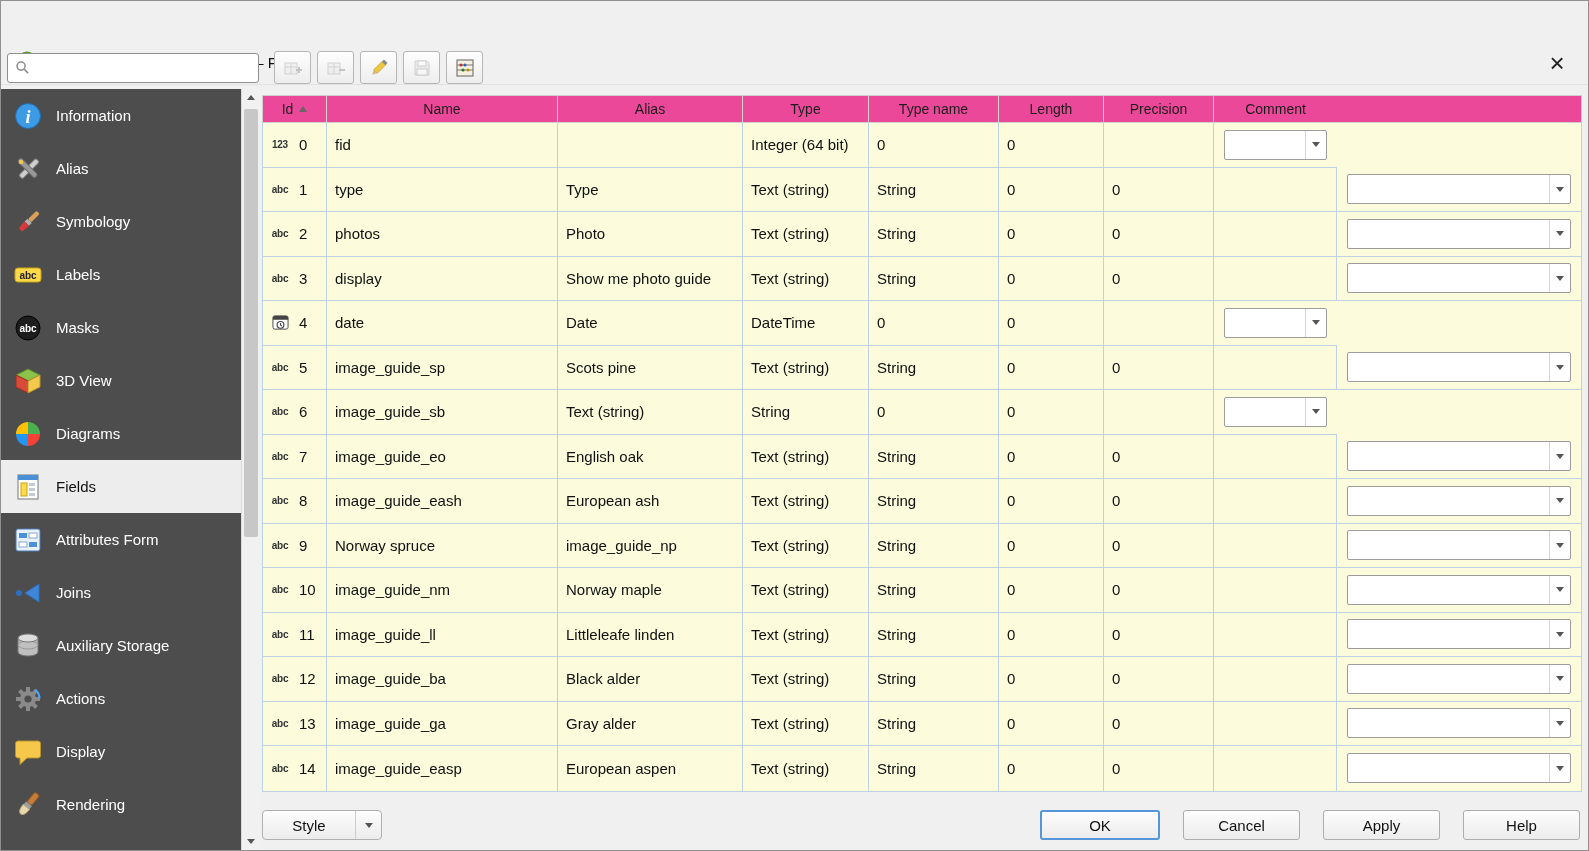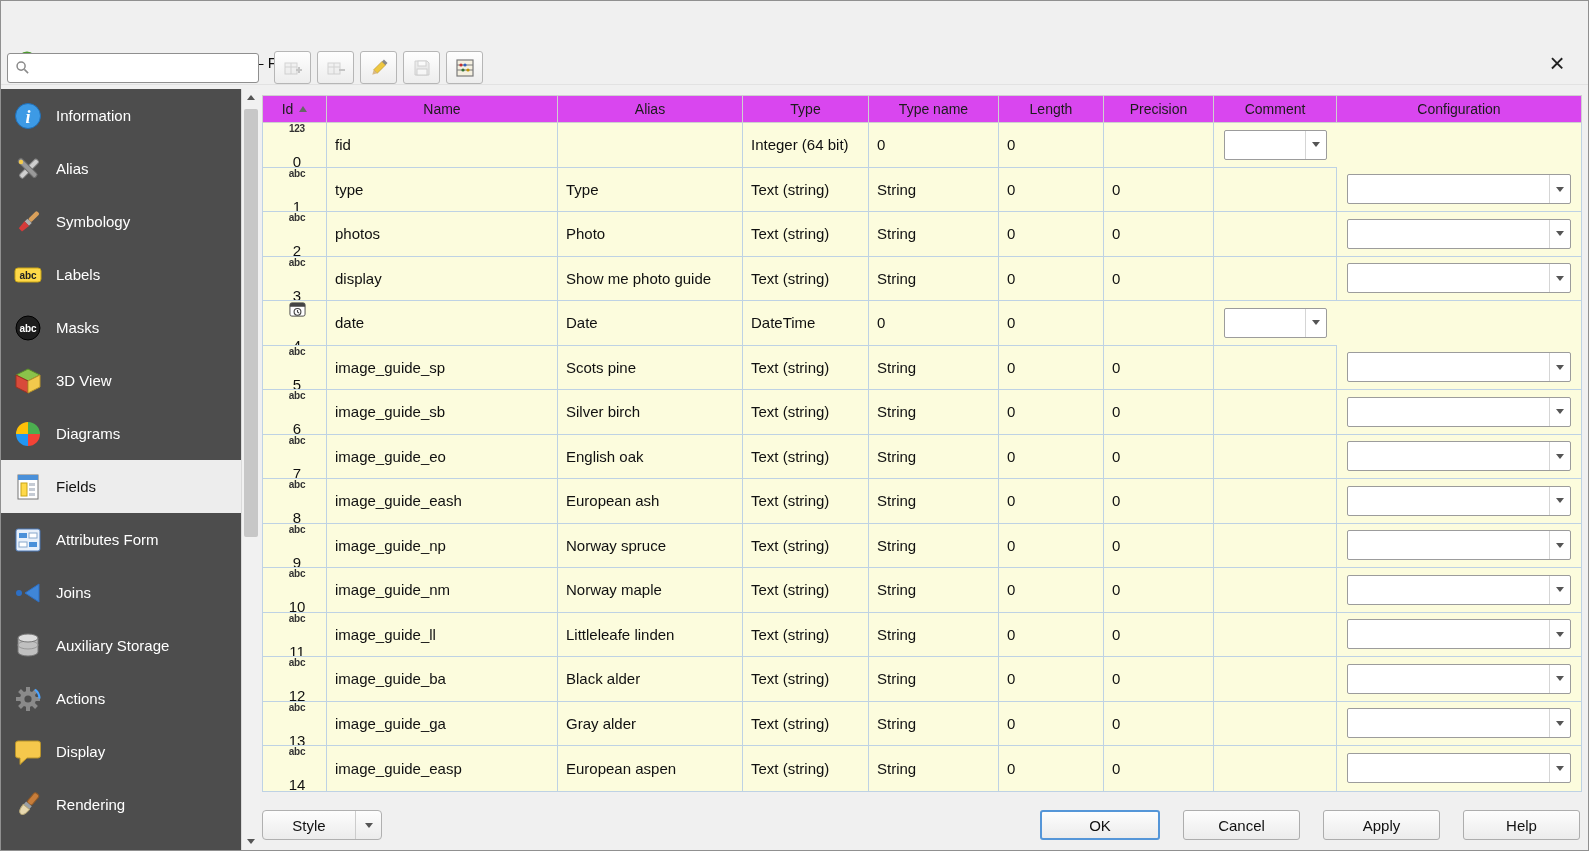--- a/index.html
+++ b/index.html
@@ -51,30 +51,30 @@
   .vscroll { position: absolute; left: 240px; top: 88px; width: 19px; bottom: 0; background: #f1f1f1; border-left: 1px solid #dadada; }
   .vs-arrow { height: 17px; display: flex; align-items: center; justify-content: center; cursor: pointer; }
   .vs-arrow.bottom { position: absolute; bottom: 0; left: 0; right: 0; }
   .vs-thumb { position: absolute; left: 2px; right: 2px; top: 20px; height: 428px; background: #c7c7c7; border-radius: 2px; cursor: pointer; }
   .tri-up { width: 0; height: 0; border-left: 4px solid transparent; border-right: 4px solid transparent; border-bottom: 5px solid #555; }
   .tri-down { width: 0; height: 0; border-left: 4px solid transparent; border-right: 4px solid transparent; border-top: 5px solid #555; }
 
   
   .table { position: absolute; left: 261px; top: 94px; width: 1320px; }
   .thead, .tr { display: grid; grid-template-columns: 64px 231px 185px 126px 130px 105px 110px 123px 1fr; }
-  .thead { height: 28px; background: #d946ef; border: 1px solid #cfcfcf; }
+  .thead { height: 28px; background: #ec4899; border: 1px solid #cfcfcf; }
   .th { display: flex; align-items: center; justify-content: center; font-size: 14px; color: #1c1c1c; border-right: 1px solid #cfcfcf; gap: 6px; cursor: pointer; }
   .th:last-child { border-right: none; }
   .sort-arrow { width: 0; height: 0; border-left: 4px solid transparent; border-right: 4px solid transparent; border-bottom: 6px solid #666; }
   .tbody { border: 1px solid #bed2e4; border-top: none; background: #fcfcdd; }
   .tr { height: 44.5px; }
   .td { display: flex; align-items: center; padding-left: 8px; font-size: 15px; color: #101010; border-right: 1px solid #bed2e4; border-bottom: 1px solid #bed2e4; overflow: hidden; }
   .td:last-child { border-right: none; }
   .tr:last-child .td { border-bottom: none; }
-  .id-cell { padding-left: 5px; gap: 19px; flex-direction: column; }
+  .id-cell { padding-left: 5px; gap: 7px; }
   .type-icon { width: 24px; justify-content: center; }
   .titext { font-size: 10px; font-weight: bold; color: #333; letter-spacing: -0.3px; }
 
   
   .config-cell { padding: 0 10px; }
   .combo {
     flex: 1; height: 30px; background: #fff; border: 1px solid #9c9c9c; border-radius: 2px;
     display: flex; align-items: center; cursor: pointer;
   }
   .combo-value { flex: 1; }
@@ -360,23 +360,20 @@
       </div>
       <div class="th">
         <span>Length</span>
       </div>
       <div class="th">
         <span>Precision</span>
       </div>
       <div class="th">
         <span>Comment</span>
       </div>
-      <div class="th">
-        <span>Configuration</span>
-      </div>
     </div>
   <div class="tbody">
       <div class="tr">
         <div class="td id-cell">
           <span class="icon type-icon">
             <span class="titext">123</span>
           </span>
           <span>0</span>
         </div>
         <div class="td">fid</div>
@@ -514,21 +511,20 @@
         </div>
       </div>
       <div class="tr">
         <div class="td id-cell">
           <span class="icon type-icon">
             <span class="titext">abc</span>
           </span>
           <span>6</span>
         </div>
         <div class="td">image_guide_sb</div>
-        <div class="td">Silver birch</div>
         <div class="td">Text (string)</div>
         <div class="td">String</div>
         <div class="td">0</div>
         <div class="td">0</div>
         <div class="td"></div>
         <div class="td config-cell">
           <div class="combo">
             <span class="combo-value"></span>
             <span class="combo-arrow">
               <span class="tri-down"></span>
@@ -582,22 +578,22 @@
           </div>
         </div>
       </div>
       <div class="tr">
         <div class="td id-cell">
           <span class="icon type-icon">
             <span class="titext">abc</span>
           </span>
           <span>9</span>
         </div>
+        <div class="td">Norway spruce</div>
         <div class="td">image_guide_np</div>
-        <div class="td">Norway spruce</div>
         <div class="td">Text (string)</div>
         <div class="td">String</div>
         <div class="td">0</div>
         <div class="td">0</div>
         <div class="td"></div>
         <div class="td config-cell">
           <div class="combo">
             <span class="combo-value"></span>
             <span class="combo-arrow">
               <span class="tri-down"></span>

